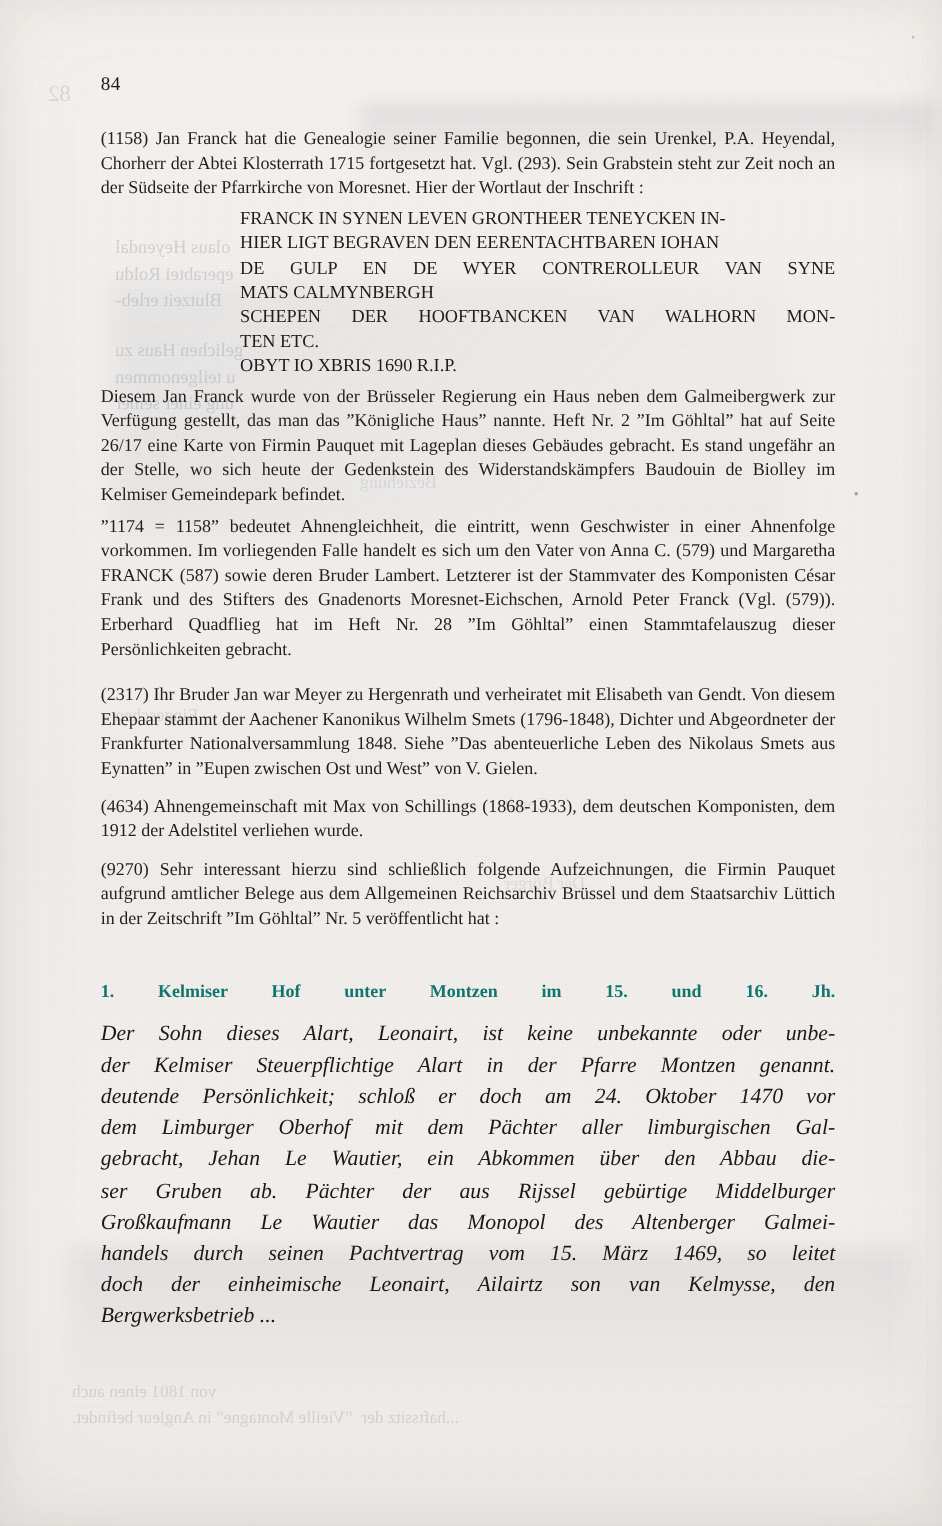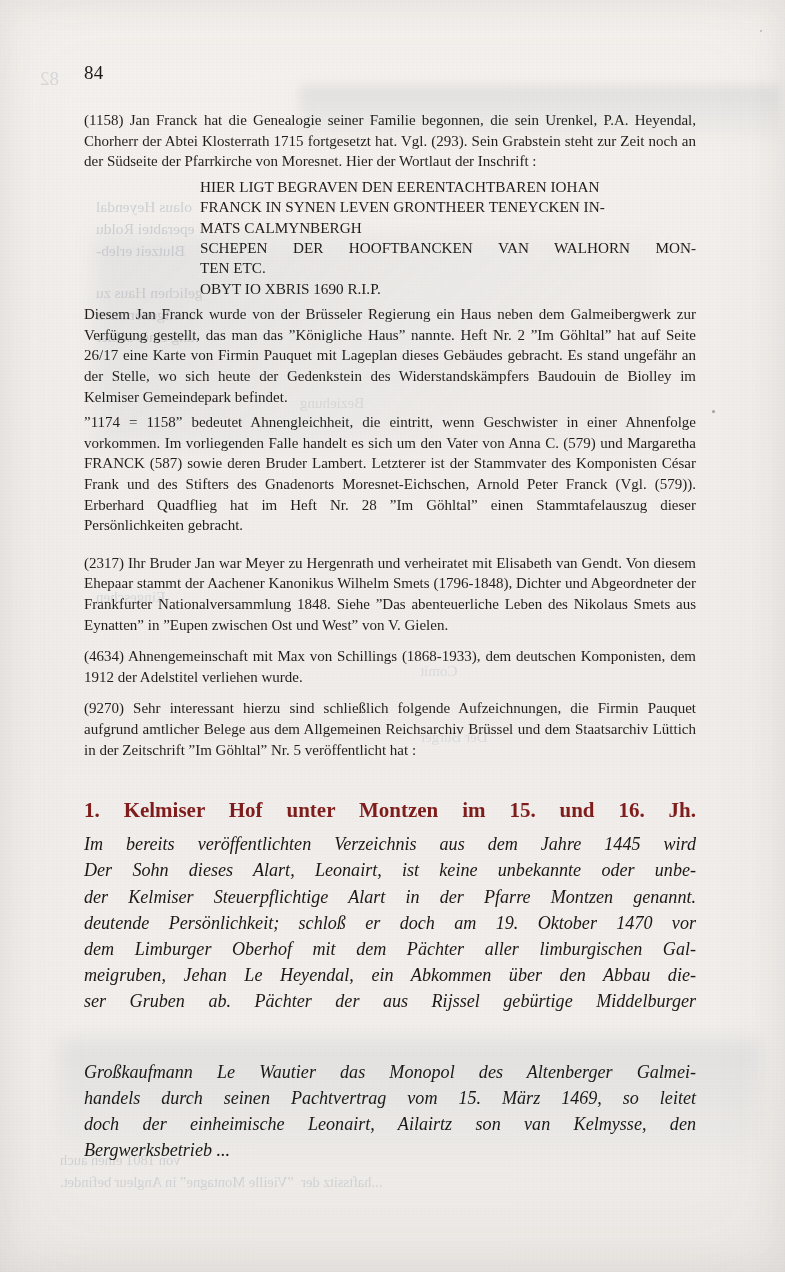--- a/index.html
+++ b/index.html
@@ -96,21 +96,21 @@
 
   
   .content {
     position: absolute;
     left: 84px;
     top: 62px;
     width: 612px;
   }
 
   .folio {
-    font-size: 19px;
+    font-size: 16px;
     color: #1d1a18;
     margin: 0 0 26px 0;
     letter-spacing: .3px;
   }
 
   p.body-para {
     margin: 0;
     font-size: 15px;
     line-height: 20.6px;
     color: #211e1c;
@@ -136,23 +136,23 @@
   }
   .inscription .ins-justified {
     display: block;
     text-align: justify;
     text-align-last: justify;
     white-space: normal;
   }
 
   h2.section-heading {
     margin: 0;
-    font-size: 21px;
+    font-size: 15px;
     font-weight: bold;
-    color: #7f1d1d;
+    color: #0f766e;
     text-align: justify;
     text-align-last: justify;
     line-height: 24px;
   }
 
   p.italic-para {
     margin: 0;
     font-size: 18.1px;
     line-height: 26.2px;
     font-style: italic;
@@ -194,22 +194,23 @@
 
   <div class="content">
 
     <div class="folio">84</div>
 
     <p class="body-para">(1158) Jan Franck hat die Genealogie seiner Familie begonnen, die sein Urenkel, P.A. Heyendal, Chorherr der Abtei Klosterrath 1715 fortgesetzt hat. Vgl. (293). Sein Grabstein steht zur Zeit noch an der Südseite der Pfarrkirche von Moresnet. Hier der Wortlaut der Inschrift :</p>
 
     <div class="gap-sm"></div>
 
     <div class="inscription">
+      <span class="ins-line">FRANCK IN SYNEN LEVEN GRONTHEER TENEYCKEN IN-</span>
       <span class="ins-line">HIER LIGT BEGRAVEN DEN EERENTACHTBAREN IOHAN</span>
-      <span class="ins-line">FRANCK IN SYNEN LEVEN GRONTHEER TENEYCKEN IN-</span>
+      <span class="ins-justified">DE GULP EN DE WYER CONTREROLLEUR VAN SYNE</span>
       <span class="ins-line">MATS CALMYNBERGH</span>
       <span class="ins-justified">SCHEPEN DER HOOFTBANCKEN VAN WALHORN MON-</span>
       <span class="ins-line">TEN ETC.</span>
       <span class="ins-line">OBYT IO XBRIS 1690 R.I.P.</span>
     </div>
 
     <div class="gap-sm"></div>
 
     <p class="body-para">Diesem Jan Franck wurde von der Brüsseler Regierung ein Haus neben dem Galmeibergwerk zur Verfügung gestellt, das man das ”Königliche Haus” nannte. Heft Nr. 2 ”Im Göhltal” hat auf Seite 26/17 eine Karte von Firmin Pauquet mit Lageplan dieses Gebäudes gebracht. Es stand ungefähr an der Stelle, wo sich heute der Gedenkstein des Widerstandskämpfers Baudouin de Biolley im Kelmiser Gemeindepark befindet.</p>
 
@@ -229,28 +230,27 @@
 
     <p class="body-para">(9270) Sehr interessant hierzu sind schließlich folgende Aufzeichnungen, die Firmin Pauquet aufgrund amtlicher Belege aus dem Allgemeinen Reichsarchiv Brüssel und dem Staatsarchiv Lüttich in der Zeitschrift ”Im Göhltal” Nr. 5 veröffentlicht hat :</p>
 
     <div style="height:38px;"></div>
 
     <h2 class="section-heading">1.  Kelmiser  Hof  unter  Montzen  im  15.  und  16.  Jh.</h2>
 
     <div style="height:9px;"></div>
 
     <p class="italic-para">
-      <span style="display: block; text-align: justify; text-align-last: justify; white-space: normal;">Im bereits veröffentlichten Verzeichnis aus dem Jahre 1445 wird</span>
       <span style="display: block; text-align: justify; text-align-last: justify; white-space: normal;">Der Sohn dieses Alart, Leonairt, ist keine unbekannte oder unbe-</span>
       <span style="display: block; text-align: justify; text-align-last: justify; white-space: normal;">der Kelmiser Steuerpflichtige Alart in der Pfarre Montzen genannt.</span>
-      <span style="display: block; text-align: justify; text-align-last: justify; white-space: normal;">deutende Persönlichkeit; schloß er doch am 19. Oktober 1470 vor</span>
+      <span style="display: block; text-align: justify; text-align-last: justify; white-space: normal;">deutende Persönlichkeit; schloß er doch am 24. Oktober 1470 vor</span>
       <span style="display: block; text-align: justify; text-align-last: justify; white-space: normal;">dem Limburger Oberhof mit dem Pächter aller limburgischen Gal-</span>
-      <span style="display: block; text-align: justify; text-align-last: justify; white-space: normal;">meigruben, Jehan Le Heyendal, ein Abkommen über den Abbau die-</span>
+      <span style="display: block; text-align: justify; text-align-last: justify; white-space: normal;">gebracht, Jehan Le Wautier, ein Abkommen über den Abbau die-</span>
       <span style="display: block; text-align: justify; text-align-last: justify; white-space: normal;">ser Gruben ab. Pächter der aus Rijssel gebürtige Middelburger</span>
-      <span style="display: block; text-align: justify; text-align-last: justify; white-space: normal; margin-top: 44px;">Großkaufmann Le Wautier das Monopol des Altenberger Galmei-</span>
+      <span style="display: block; text-align: justify; text-align-last: justify; white-space: normal;">Großkaufmann Le Wautier das Monopol des Altenberger Galmei-</span>
       <span style="display: block; text-align: justify; text-align-last: justify; white-space: normal;">handels durch seinen Pachtvertrag vom 15. März 1469, so leitet</span>
       <span style="display: block; text-align: justify; text-align-last: justify; white-space: normal;">doch der einheimische Leonairt, Ailairtz son van Kelmysse, den</span>
       <span class="last-line" style="display: block; text-align: justify; text-align-last: left; white-space: normal;">Bergwerksbetrieb ...</span>
     </p>
 
   </div>
 
   <div class="edge-vignette"></div>
 </div>
 

